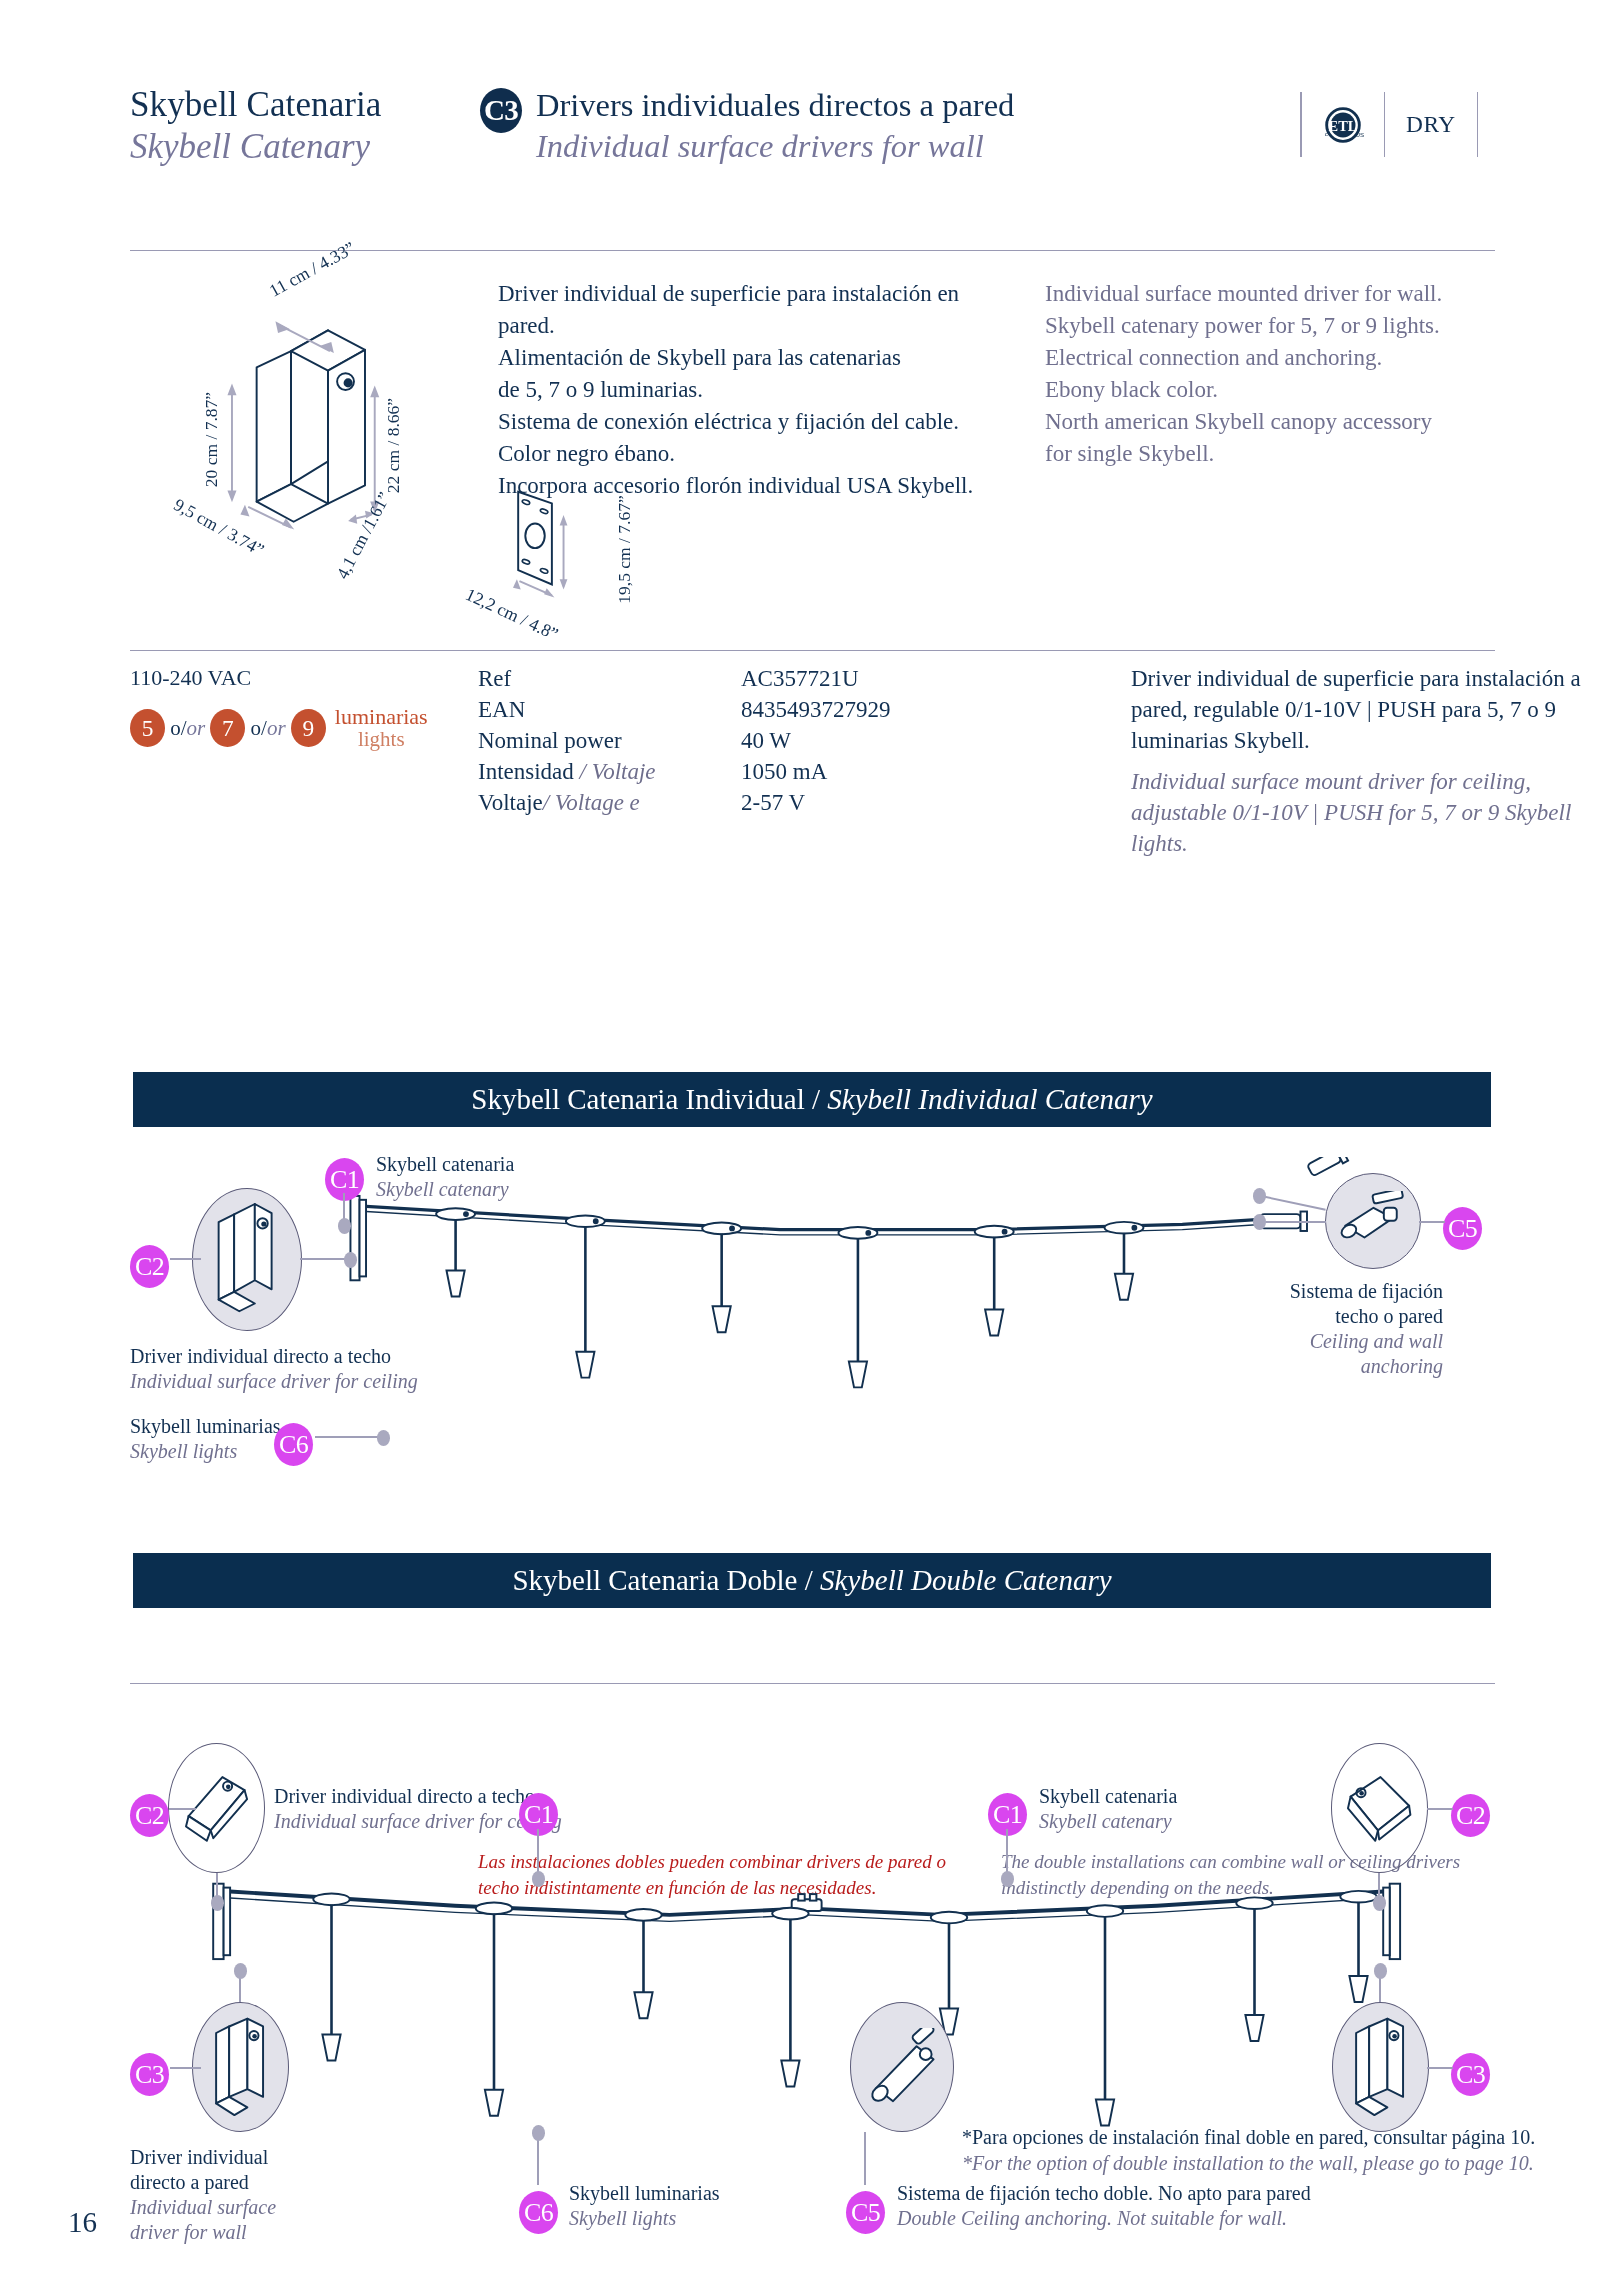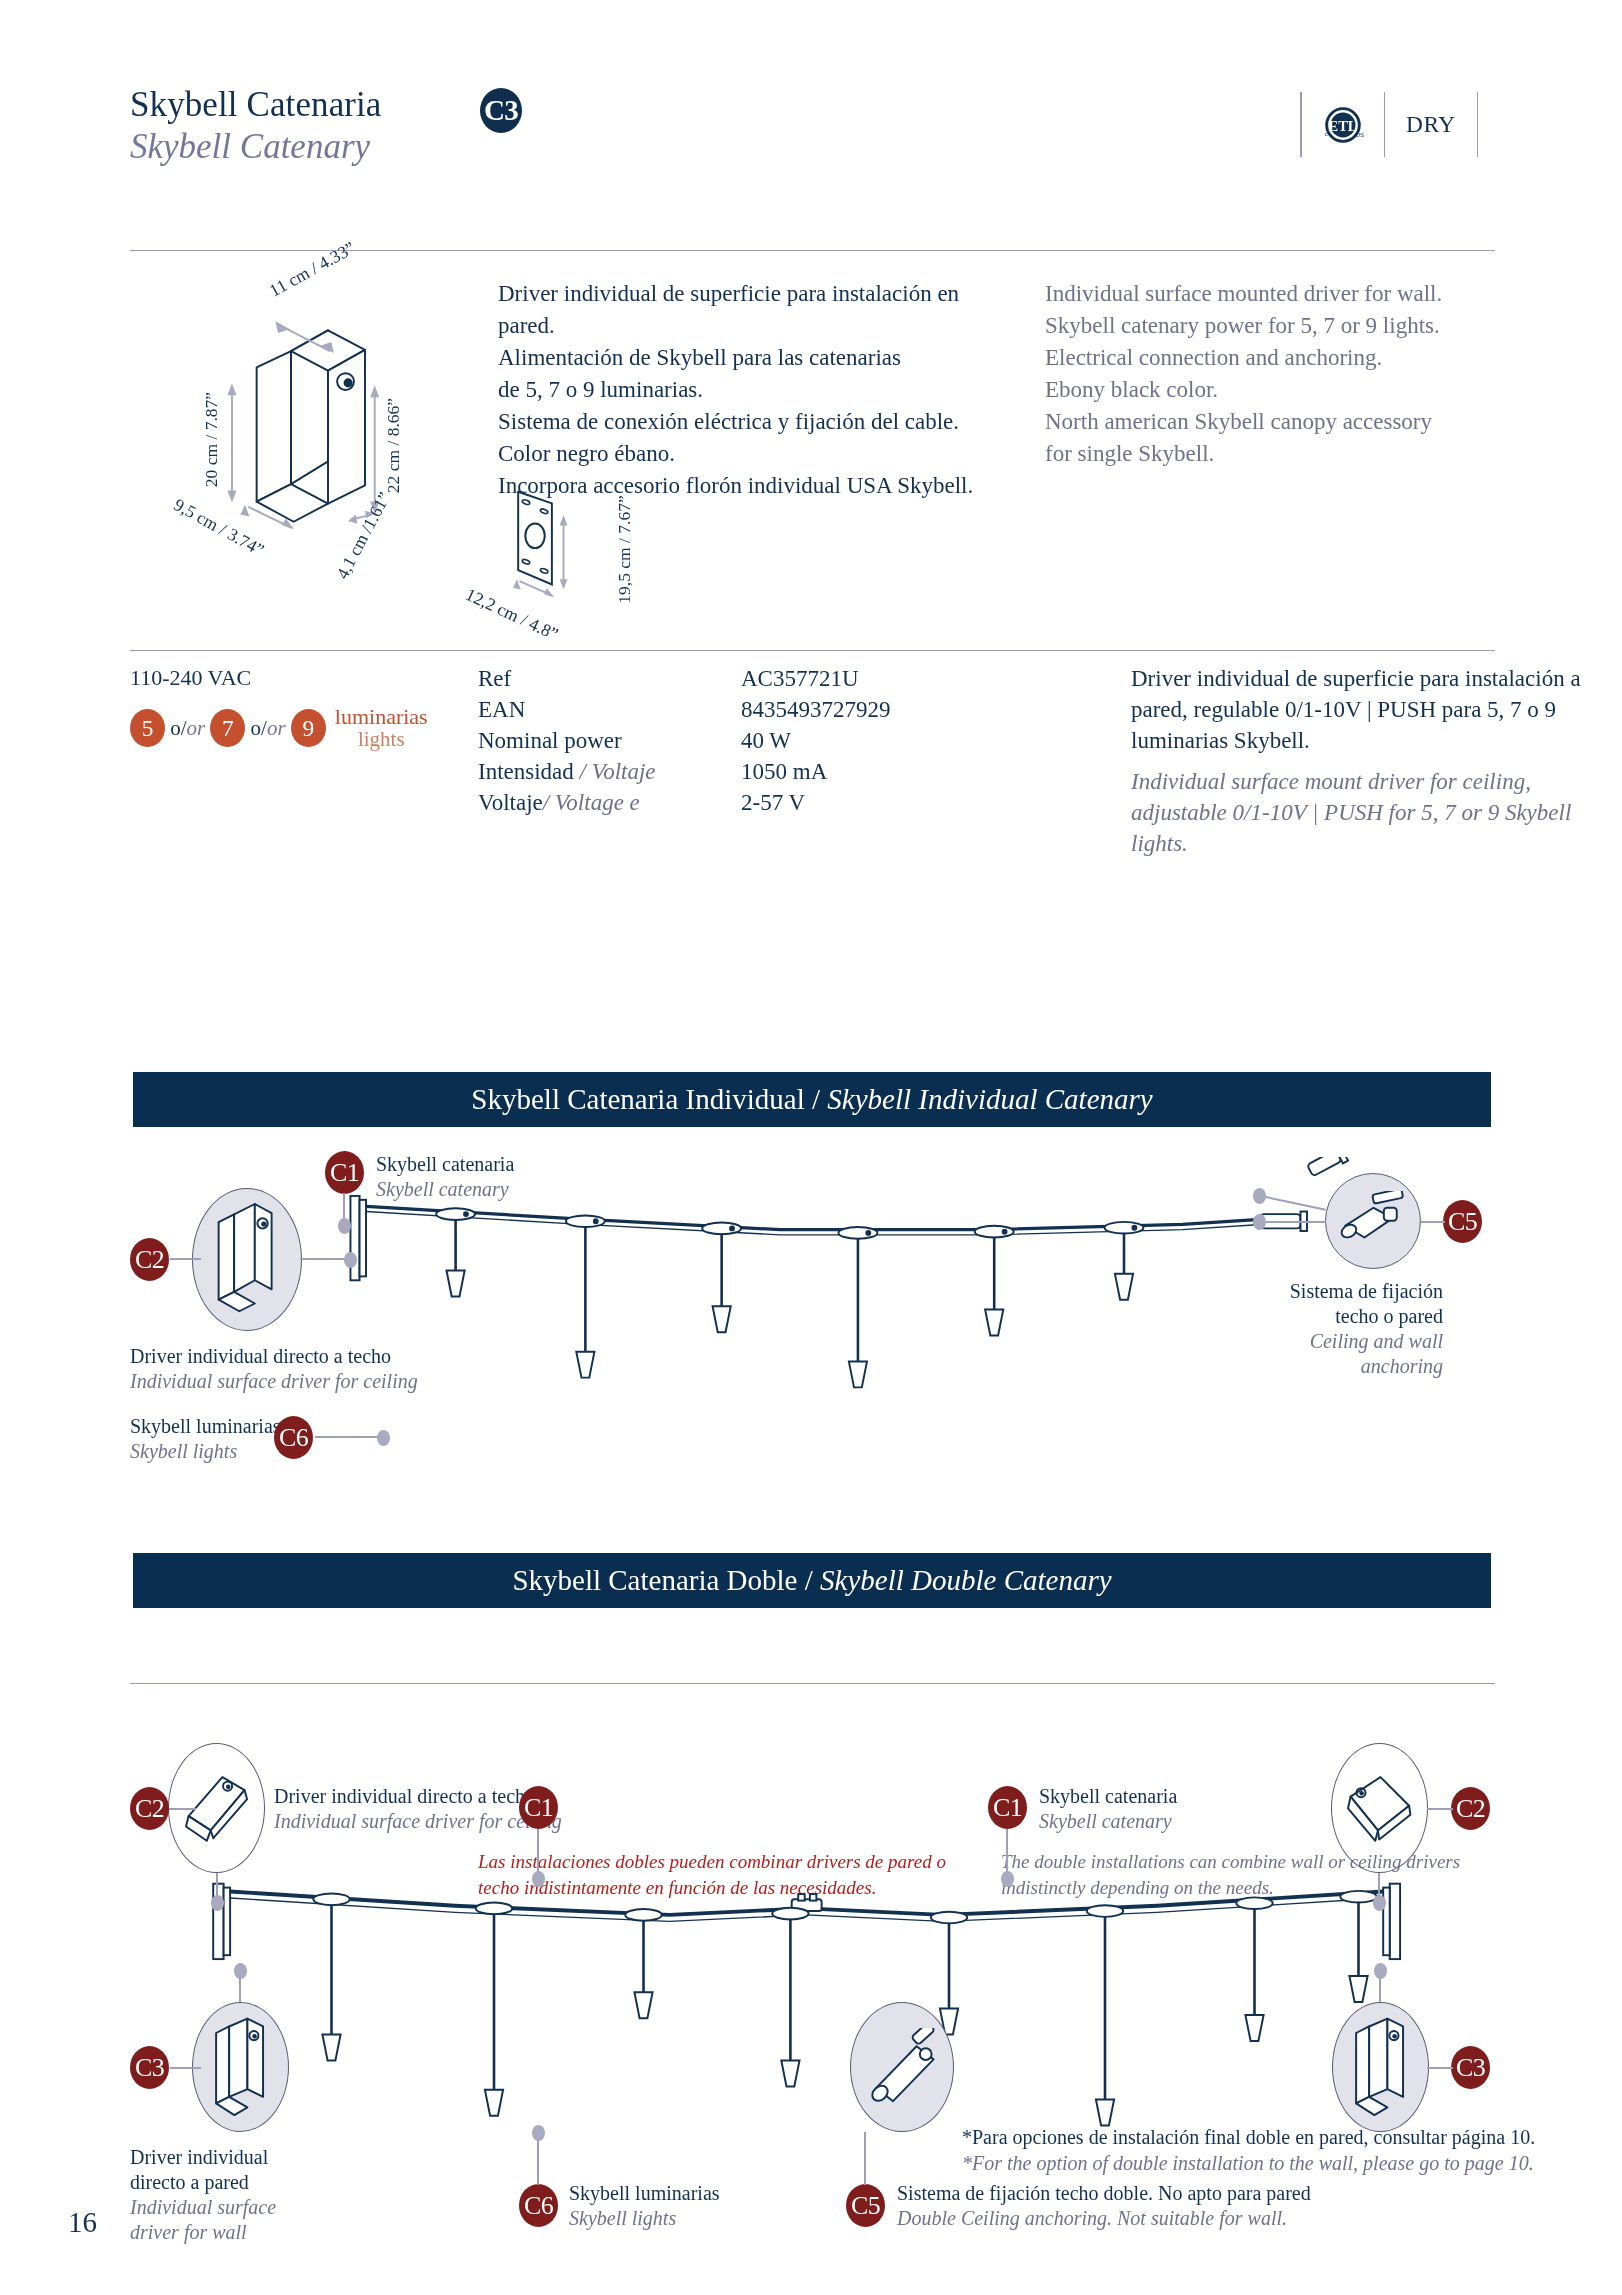--- a/index.html
+++ b/index.html
@@ -75,22 +75,22 @@
   .banner {
     position: absolute; left: 133px; width: 1358px; height: 55px;
     background: #0a2e4f; color: #ffffff; text-align: center;
   }
   .banner span { font-size: 29px; line-height: 55px; }
   .banner .it2 { font-style: italic; }
 
   
   .cbadge {
     position: absolute; width: 39px; height: 43px; border-radius: 50%;
-    background: #7f1d1d; color: #fff; text-align: center;
-    font-size: 26px; line-height: 43px; letter-spacing: -0.6px;
+    background: #d946ef; color: #fff; text-align: center;
+    font-size: 26px; line-height: 43px; letter-spacing: -0.6px; margin-top: 7px;
   }
   .leader { position: absolute; background: #9f9fb8; }
   .dot { position: absolute; width: 13px; height: 15.6px; border-radius: 50%; background: #a9a9bf; }
   .lbl-blk { position: absolute; }
   .lbl-blk .es { font-size: 20px; line-height: 25px; color: #123052; }
   .lbl-blk .en { font-size: 20px; line-height: 25px; font-style: italic; color: #70708f; }
   .lbl-blk.right { text-align: right; }
 
   .bubble { position: absolute; border: 1.3px solid #5a5a78; border-radius: 50%; }
   .bubble.fill { background: #e2e2ea; }
@@ -112,20 +112,24 @@
 <body>
 
 <div id="header">
   <div class="h-title">
     <div class="l1">Skybell Catenaria</div>
     <div class="l2">Skybell Catenary</div>
   </div>
 
   <div class="badge-c3">C3</div>
 
+  <div class="h-sub">
+    <div class="l1">Drivers individuales directos a pared</div>
+    <div class="l2">Individual surface drivers for wall</div>
+  </div>
 
   <div class="certs">
     <div class="cert-div"></div>
     <svg width="48" height="48" viewBox="0 0 100 100">
       <circle cx="50" cy="50" r="34" fill="none" stroke="#12304f" stroke-width="6"></circle>
       <circle cx="50" cy="50" r="26" fill="#12304f"></circle>
       <text x="50" y="62" font-size="30" fill="#ffffff" text-anchor="middle" font-family="Liberation Serif, serif" font-weight="bold">ETL</text>
       <text x="12" y="72" font-size="13" fill="#12304f" font-family="Liberation Sans, sans-serif">c</text>
       <text x="76" y="74" font-size="13" fill="#12304f" font-family="Liberation Sans, sans-serif">US</text>
     </svg>

